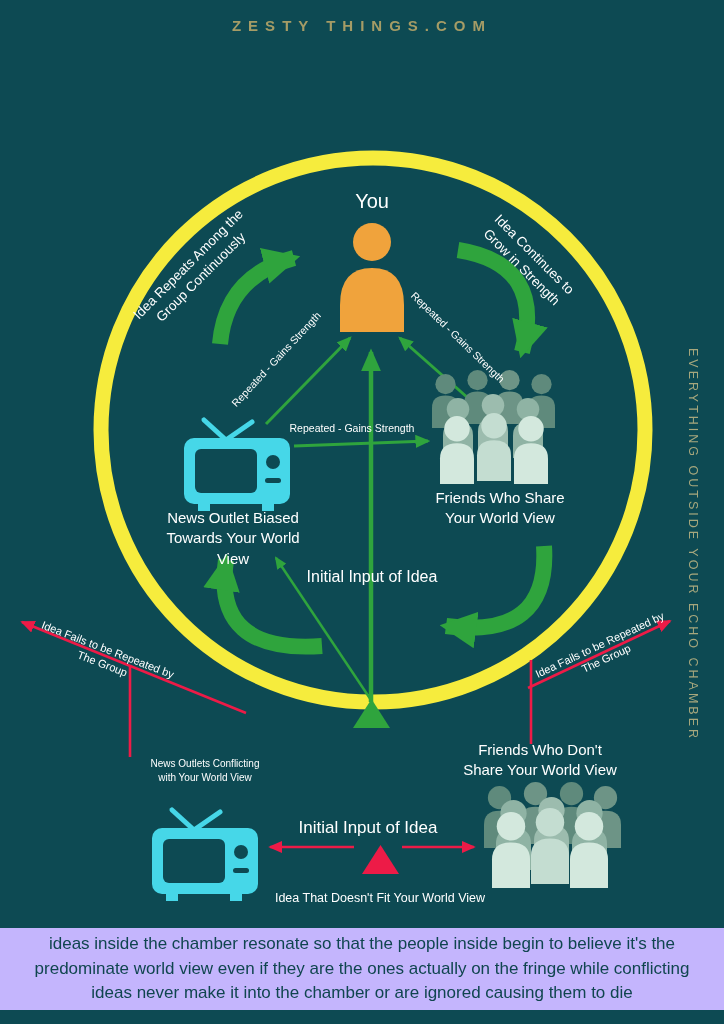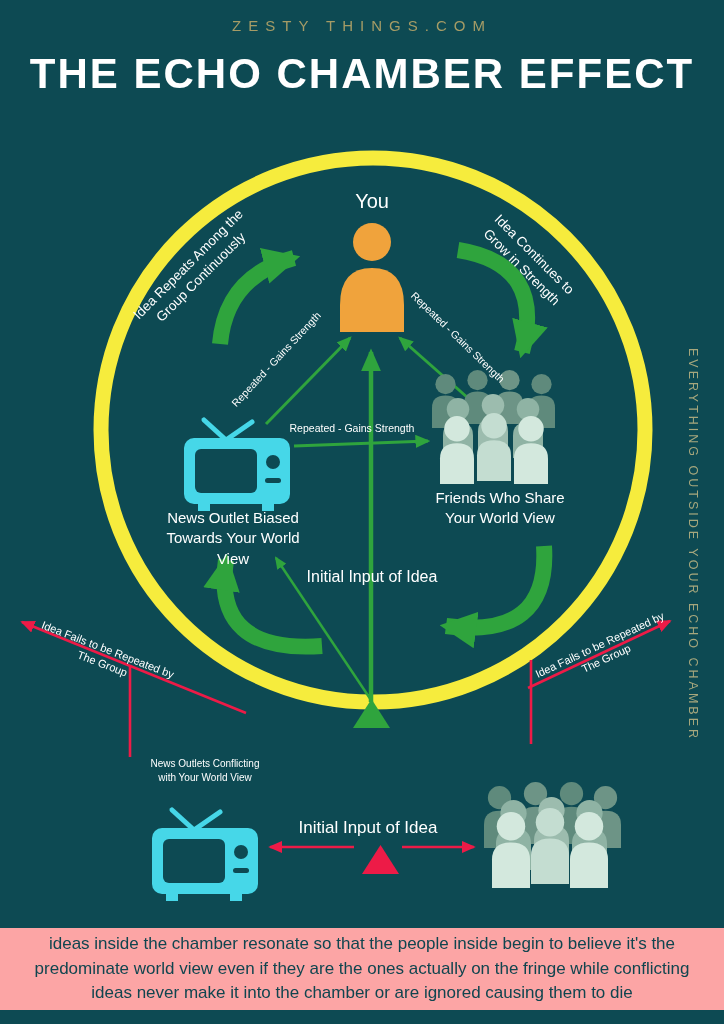--- a/index.html
+++ b/index.html
@@ -9,21 +9,21 @@
     font-family:"Liberation Sans", sans-serif;
     overflow:hidden;
   }
   .stage { position:relative; width:724px; height:1024px; background:#0d4a53; overflow:hidden; }
   svg.art { position:absolute; left:0; top:0; }
 
   .lbl {
     position:absolute; color:#ffffff; text-align:center;
     white-space:pre-line; line-height:1.35;
   }
-  #site   { left:0; top:16px; width:724px; font-size:15px; font-weight:400; letter-spacing:7px; color:#a59c66; }
+  #site   { left:0; top:16px; width:724px; font-size:15px; font-weight:700; letter-spacing:7px; color:#a59c66; }
   #title  { left:0; top:46px; width:724px; font-size:42px; font-weight:800; letter-spacing:2px; color:#ffffff; }
 
   #you        { left:272px; top:188px; width:200px; font-size:20px; }
   #cycleLeft  { left:95px;  top:253px; width:200px; font-size:13.5px; transform:rotate(-45deg); }
   #cycleRight { left:445px; top:243px; width:165px; font-size:13.5px; transform:rotate(45deg); }
   #rg1        { left:196px; top:352px; width:160px; font-size:10.5px; transform:rotate(-47deg); }
   #rg2        { left:378px; top:330px; width:160px; font-size:10.5px; transform:rotate(44deg); }
   #rg3        { left:272px; top:421px; width:160px; font-size:10.5px; }
   #newsIn     { left:138px; top:508px; width:190px; font-size:15px; }
   #friendsIn  { left:405px; top:488px; width:190px; font-size:15px; }
@@ -36,21 +36,21 @@
   #initialOut { left:258px; top:817px; width:220px; font-size:17px; }
   #doesntFit  { left:230px; top:890px; width:300px; font-size:12.5px; }
   #sideLabel  {
     left:684px; top:272px; height:545px;
     writing-mode:vertical-rl; white-space:nowrap;
     font-size:12.5px; letter-spacing:3px; color:#a6a77d;
   }
 
   .footer {
     position:absolute; left:0; top:928px; width:724px; height:82px;
-    background:#fca5a5; display:flex; align-items:center; justify-content:center;
+    background:#c4b5fd; display:flex; align-items:center; justify-content:center;
   }
   .footer p {
     width:700px; text-align:center; font-size:17px; line-height:1.45; color:#10454f;
   }
 </style>
 </head>
 <body>
 
 <div class="stage">
 
@@ -143,21 +143,20 @@
       <use href="#pp" fill="#8fb3a4" transform="translate(496,800) scale(1.75)"></use>
       <use href="#pp" fill="#9cbcae" transform="translate(534,797) scale(1.75)"></use>
       <use href="#pp" fill="#8fb3a4" transform="translate(572,800) scale(1.75)"></use>
       <use href="#pp" fill="#d3e8dd" transform="translate(492,812) scale(1.9)"></use>
       <use href="#pp" fill="#c4ddd1" transform="translate(531,808) scale(1.9)"></use>
       <use href="#pp" fill="#d3e8dd" transform="translate(570,812) scale(1.9)"></use>
     </g>
   </svg>
 
   <div class="lbl" id="site">ZESTY THINGS.COM</div>
-  <div class="lbl" id="title">THE ECHO CHAMBER EFFECT</div>
 
   <div class="lbl" id="you">You</div>
   <div class="lbl" id="cycleLeft">Idea Repeats Among the
 Group Continuously</div>
   <div class="lbl" id="cycleRight">Idea Continues to
 Grow in Strength</div>
   <div class="lbl" id="rg1">Repeated - Gains Strength</div>
   <div class="lbl" id="rg2">Repeated - Gains Strength</div>
   <div class="lbl" id="rg3">Repeated - Gains Strength</div>
   <div class="lbl" id="friendsIn">Friends Who Share
@@ -166,20 +165,23 @@
 Towards Your World
 View</div>
   <div class="lbl" id="initialIn">Initial Input of Idea</div>
 
   <div class="lbl" id="failsLeft">Idea Fails to be Repeated by
 The Group</div>
   <div class="lbl" id="failsRight">Idea Fails to be Repeated by
 The Group</div>
   <div class="lbl" id="newsOut">News Outlets Conflicting
 with Your World View</div>
+  <div class="lbl" id="friendsOut">Friends Who Don't
+Share Your World View</div>
   <div class="lbl" id="initialOut">Initial Input of Idea</div>
+  <div class="lbl" id="doesntFit">Idea That Doesn't Fit Your World View</div>
   <div class="lbl" id="sideLabel">EVERYTHING OUTSIDE YOUR ECHO CHAMBER</div>
 
   <div class="footer">
     <p>ideas inside the chamber resonate so that the people inside begin to believe it's the predominate world view even if they are the ones actually on the fringe while conflicting ideas never make it into the chamber or are ignored causing them to die</p>
   </div>
 
 </div>
 
 </body></html>

